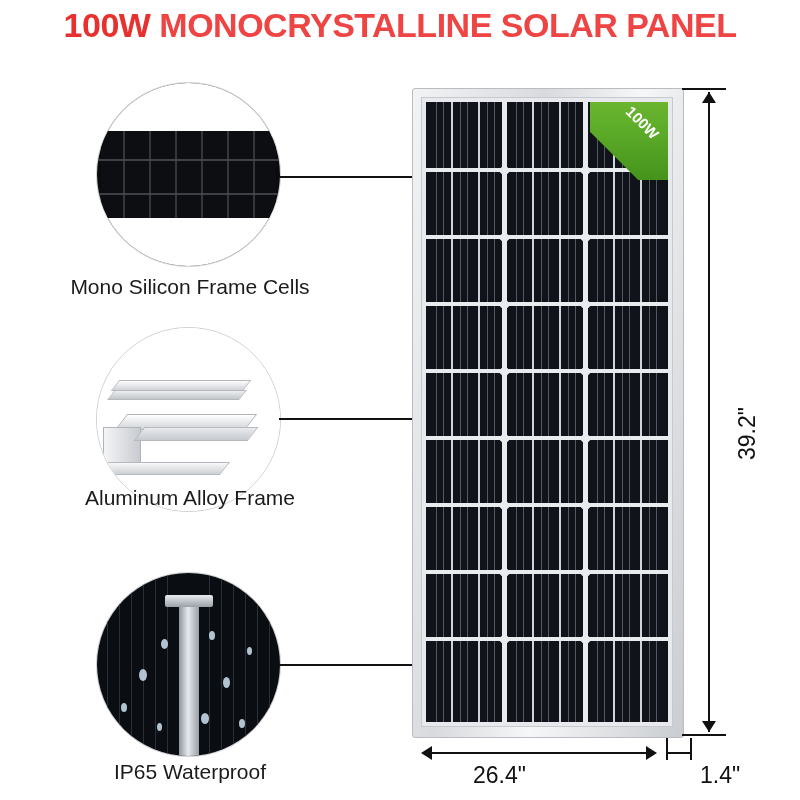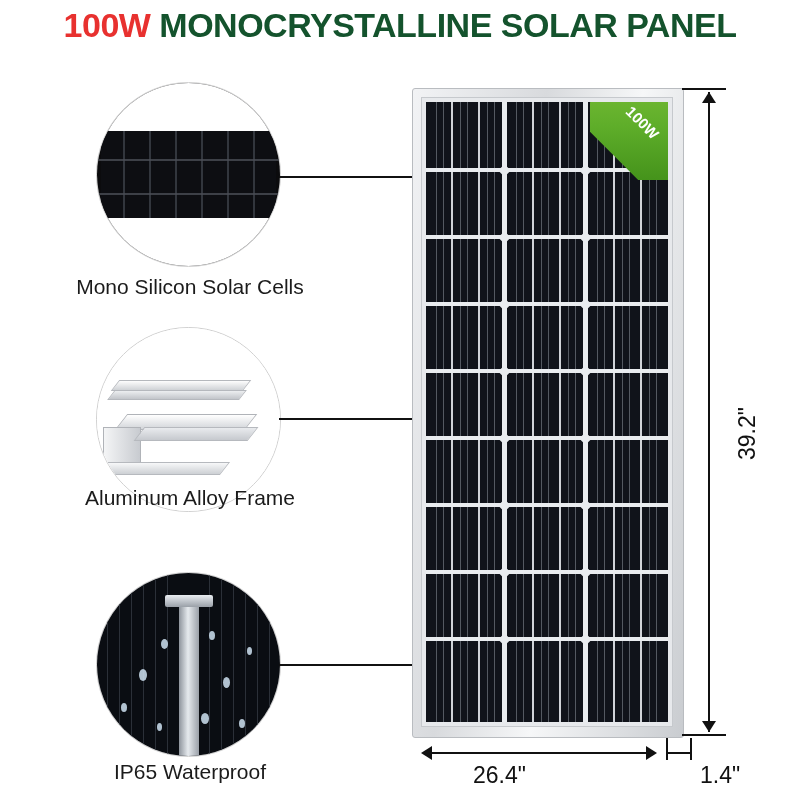--- a/index.html
+++ b/index.html
@@ -3,21 +3,21 @@
 <meta charset="utf-8">
 <style>
   html,body{margin:0;padding:0;background:#ffffff;}
   body{width:800px;height:800px;position:relative;overflow:hidden;
        font-family:"Liberation Sans",sans-serif;color:#1a1a1a;}
 
   
   .title{position:absolute;left:0;top:6px;width:800px;text-align:center;
          font-size:34px;font-weight:bold;letter-spacing:-0.5px;white-space:nowrap;}
   .title .hl{color:#e8312f;}
-  .title .rest{color:#14532d;}
+  .title .rest{color:#ef4444;}
 
   
   .callout{position:absolute;}
   .circle{position:absolute;border-radius:50%;overflow:hidden;
           border:1px solid #cfcfcf;background:#fff;}
   .clabel{position:absolute;text-align:center;font-size:21px;color:#1b1b1b;
           white-space:nowrap;}
 
   
   .cellimg{position:absolute;left:0;top:0;width:100%;height:100%;
@@ -87,21 +87,21 @@
       <div class="stripe" style="left:78px;top:48px;height:88px;"></div>
       <div class="stripe" style="left:104px;top:48px;height:88px;"></div>
       <div class="stripe" style="left:130px;top:48px;height:88px;"></div>
       <div class="stripe" style="left:156px;top:48px;height:88px;"></div>
       <div class="seam" style="top:76px;"></div>
       <div class="seam" style="top:110px;"></div>
       <div style="position:absolute;left:0;top:0;right:0;height:48px;background:#ffffff;"></div>
       <div style="position:absolute;left:0;bottom:0;right:0;height:48px;background:#ffffff;"></div>
     </div>
   </div>
-  <div class="clabel" style="left:40px;top:275px;width:300px;">Mono Silicon Solar Cells</div>
+  <div class="clabel" style="left:40px;top:275px;width:300px;">Mono Silicon Frame Cells</div>
 </div>
 <div class="leader" style="left:279px;top:176px;width:146px;"></div>
 <div class="dot" style="left:420px;top:172px;"></div>
 
 <div class="callout">
   <div class="circle" style="left:96px;top:327px;width:183px;height:183px;">
     <div class="frameimg">
 
       <div style="position:absolute;left:18px;top:52px;width:130px;height:9px;
                   background:linear-gradient(180deg,#fdfdfd,#cfd2d6);

